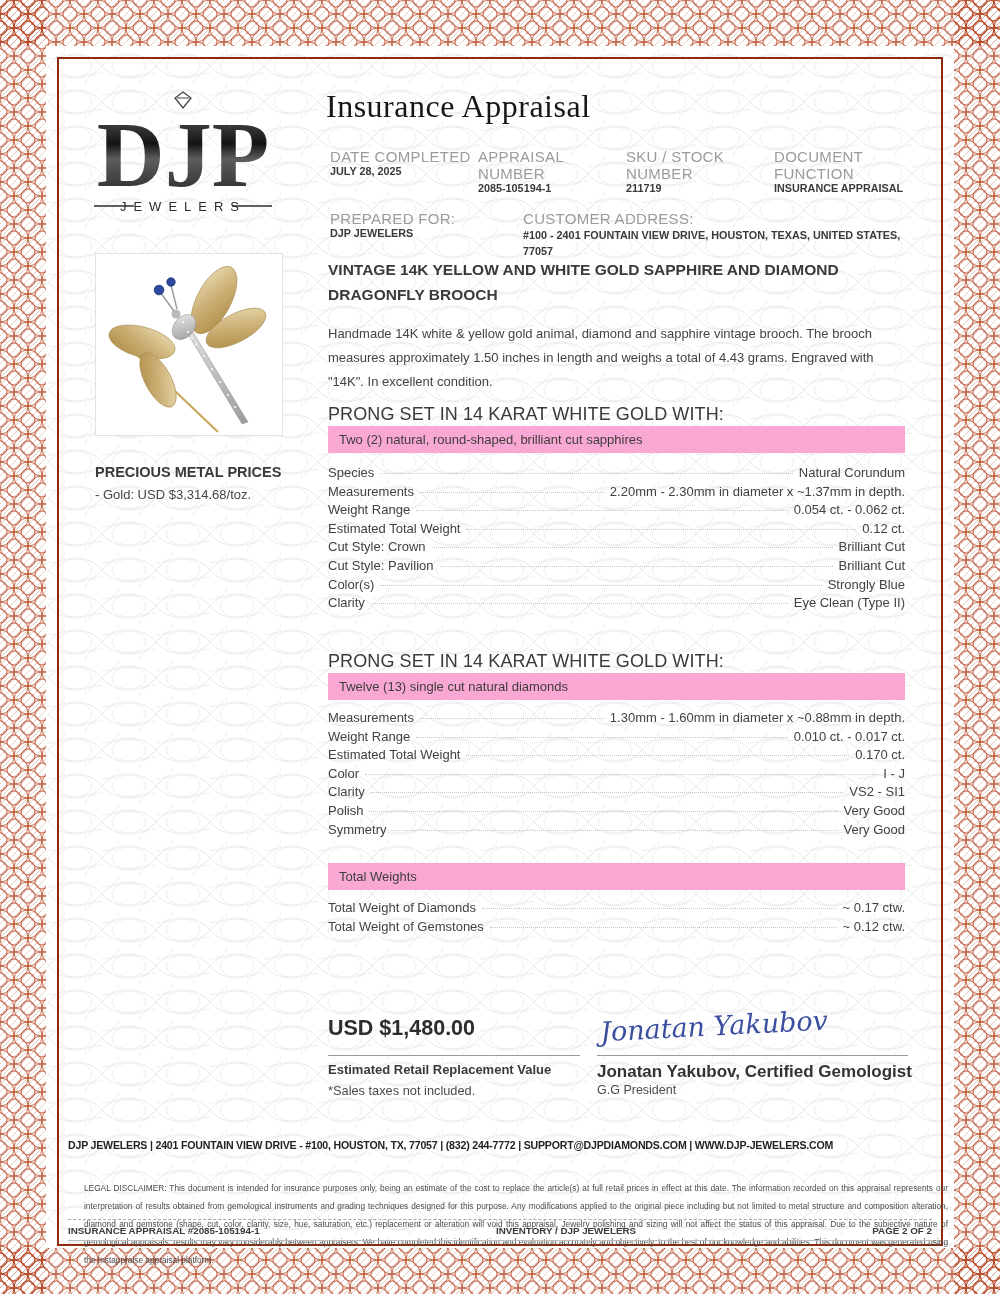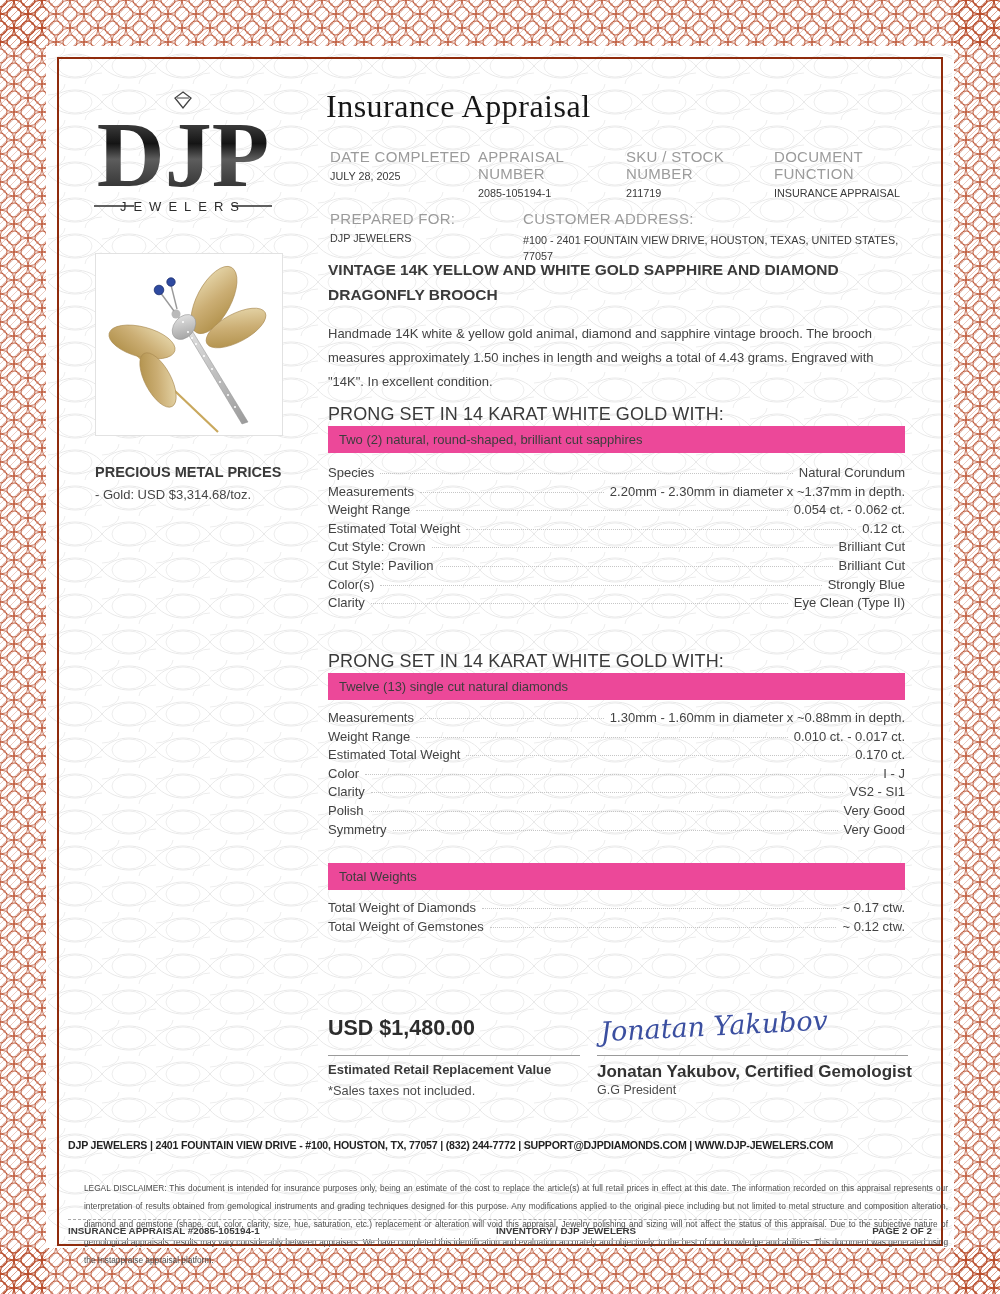--- a/index.html
+++ b/index.html
@@ -14,32 +14,32 @@
   
   #guilloche { position:absolute; inset:0; pointer-events:none; }
   #frame-outer { position:absolute; left:57px; top:57px; right:57px; bottom:48px; border:2px solid #8f2b0c; }
   #watermark  { position:absolute; left:48px; top:48px; right:48px; bottom:48px; }
 
   
   #logo { left:86px; top:86px; width:194px; height:134px; }
   #doc-title { left:326px; top:88px; font-family:"Liberation Serif", serif; font-size:32px; color:#161616; letter-spacing:.5px; }
   .meta-col { top:148px; width:146px; }
   .meta-label { font-size:15px; color:#9b9b9b; letter-spacing:.3px; }
-  .meta-value { margin-top:5px; font-size:10.8px; font-weight:normal; color:#3a3a3a; }
+  .meta-value { font-size:10.8px; font-weight:bold; color:#3a3a3a; }
 
   
   #photo-box { left:95px; top:253px; width:188px; height:183px; background:#fff; border:1px solid #e2e2e2; }
   #pm-title { left:95px; top:464px; font-size:14.5px; font-weight:bold; color:#3a3a3a; }
   #pm-gold  { left:95px; top:487px; font-size:13px; color:#454545; }
 
   
   #item-title { left:328px; top:258px; width:582px; font-size:15.5px; font-weight:bold; line-height:24.5px; color:#3a3a3a; }
   #item-desc  { left:328px; top:322px; width:582px; font-size:13px; line-height:24px; color:#444; }
   .sec-head { left:328px; font-size:18px; font-weight:normal; color:#3a3a3a; letter-spacing:.1px; }
-  .banner { left:328px; width:577px; height:27px; background:#ec4899; font-size:13px; line-height:27px; padding-left:11px; color:#3d3d3d; }
+  .banner { left:328px; width:577px; height:27px; background:#f9a8d4; font-size:13px; line-height:27px; padding-left:11px; color:#3d3d3d; }
   .rows { left:328px; width:577px; }
   .prow { display:flex; align-items:baseline; height:18.6px; font-size:13px; color:#424242; }
   .prow .lbl { white-space:nowrap; }
   .prow .dots { flex:1; border-bottom:1.5px dotted #c6c6c6; margin:0 6px; transform:translateY(-3px); }
   .prow .val { white-space:nowrap; }
 
   
   #price { left:328px; top:1016px; font-size:21.5px; font-weight:bold; color:#2d2d2d; }
   #price-line { left:328px; top:1055px; width:252px; border-top:1px solid #9a9a9a; }
   #price-caption { left:328px; top:1062px; font-size:13px; font-weight:bold; color:#3a3a3a; }

